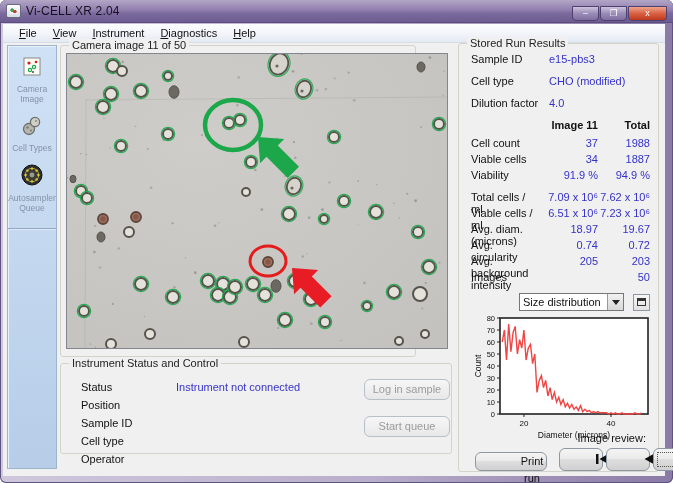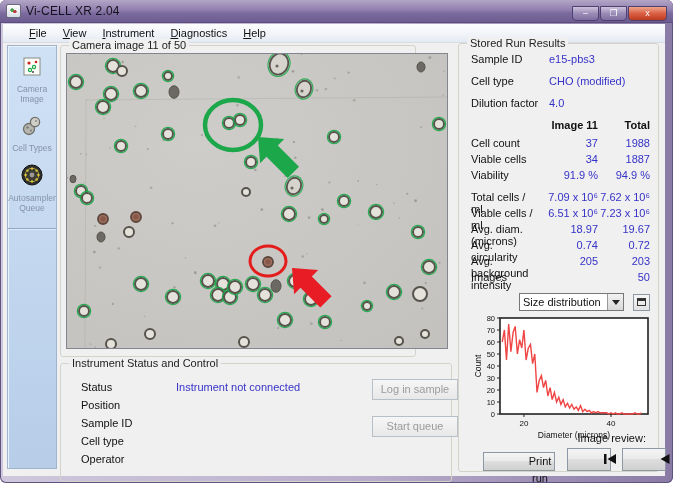--- a/index.html
+++ b/index.html
@@ -23,21 +23,21 @@
   .winicon { width:15px; height:14px; background:linear-gradient(180deg,#fdfdfd,#d8dde6); border:1px solid #6a6a7a;
              border-radius:2px; position:relative; }
   .winicon::after { content:""; position:absolute; inset:3px; background:
       radial-gradient(circle at 30% 35%, #4a9e4a 0 1.5px, transparent 2px),
       radial-gradient(circle at 70% 60%, #c04040 0 1.5px, transparent 2px), #eef2f6; }
 
   .winbody { position:absolute; top:24px; left:3px; right:8px; bottom:7px; background:#f0f0f0; }
 
   
   .menubar { height:19px; background:linear-gradient(180deg,#fdfdfe 0%,#f0f3f8 60%,#e4eaf3 100%);
-             border-bottom:1px solid #d9dde3; display:flex; align-items:center; padding-left:18px; }
+             border-bottom:1px solid #d9dde3; display:flex; align-items:center; padding-left:8px; }
   .menu-item { font-size:11px; color:#111; padding:1px 8px 2px 8px; cursor:default; }
   .menu-item u { text-decoration:underline; }
 
   
   .content { position:relative; width:100%; height:calc(100% - 19px); }
 
   .sidebar { position:absolute; left:4px; top:2px; width:50px; height:424px;
              background:linear-gradient(180deg,#cfe1f5 0%,#b7cde8 100%);
              border:1px solid #9fb4cc; box-shadow: inset 1px 1px 0 #e8f2fc; }
   .sidebar-item { display:flex; flex-direction:column; align-items:center; padding-top:10px; cursor:default; }
@@ -48,24 +48,24 @@
   .group-label { position:absolute; top:-7px; left:8px; background:#f0f0f0; padding:0 3px;
                  font-size:11px; color:#222; white-space:nowrap; }
 
   
   #camera-group { left:57px; top:2px; width:356px; height:312px; }
   .camera-frame { position:absolute; left:5px; top:7px; width:382px; height:296px;
                   border:1px solid #83868e; background:#c7c6c2; }
   .camera-frame svg { display:block; }
 
   
-  #status-group { left:57px; top:320px; width:392px; height:119px; }
+  #status-group { left:57px; top:320px; width:392px; height:91px; }
   .status-row { position:absolute; left:20px; font-size:11px; color:#111; }
   .status-value { position:absolute; left:115px; font-size:11px; }
-  .btn { font-family:"Liberation Sans",sans-serif; font-size:11px; border-radius:0; text-align:center;margin-left:8px; }
+  .btn { font-family:"Liberation Sans",sans-serif; font-size:11px; border-radius:6px; text-align:center; }
   .btn.enabled { border:1px solid #8e98a4; color:#111;
                  background:linear-gradient(180deg,#f4f4f4 0%,#ebebeb 45%,#dedede 50%,#d0d0d0 100%);padding-left:42px; }
   .btn.disabled { border:1px solid #b9bfc6; color:#9b9b9b;
                   background:linear-gradient(180deg,#f6f6f6 0%,#efefef 50%,#e8e8e8 100%); }
   .side-btn { position:absolute; left:303px; width:86px; height:21px; line-height:19px; }
 
   
   #results-group { left:455px; top:0px; width:201px; height:429px; }
   .res-inner { position:absolute; inset:0; padding:9px 8px 0 12px; }
   .res-info-row { display:flex; height:22px; font-size:11px; }

